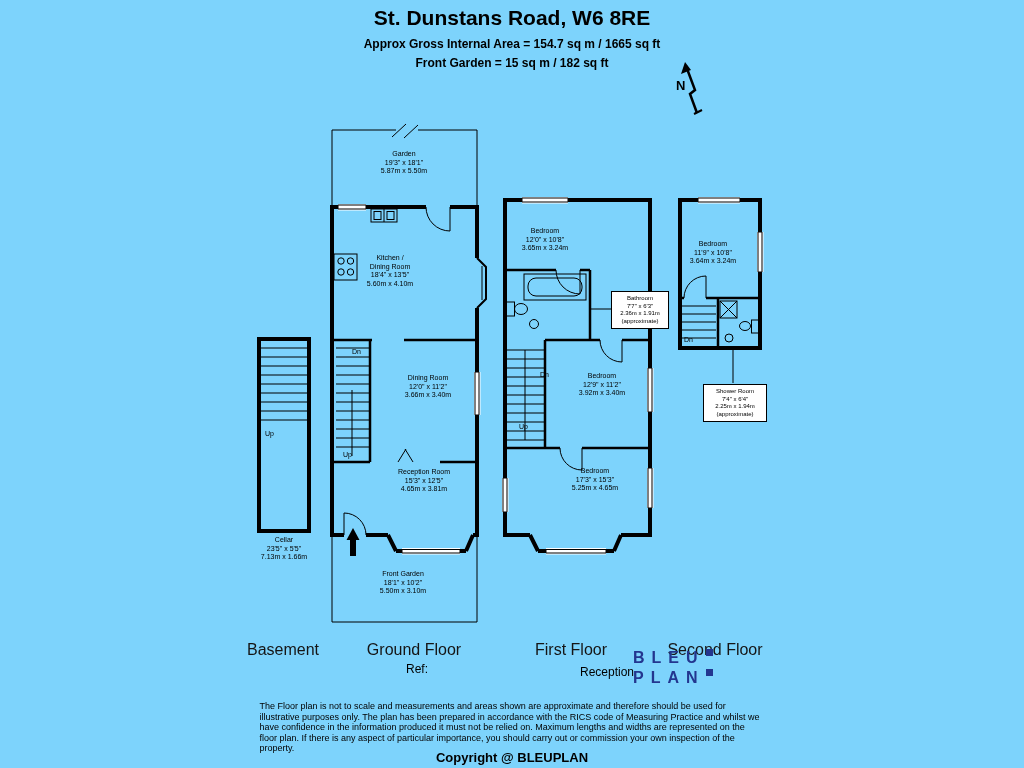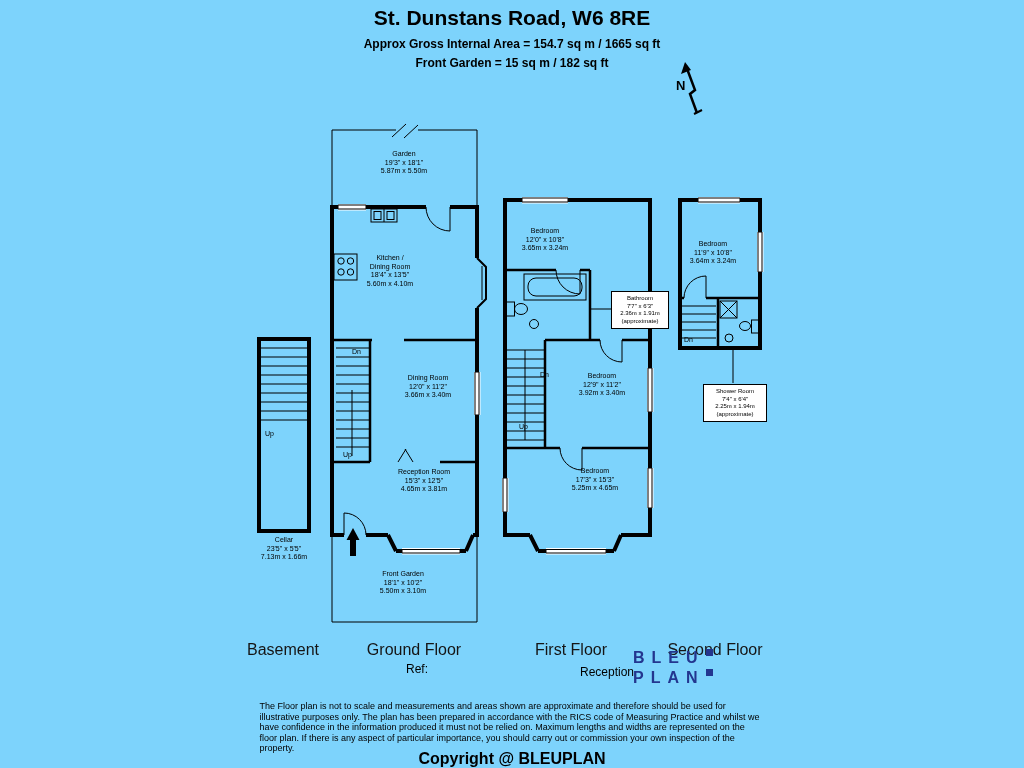--- a/index.html
+++ b/index.html
@@ -14,21 +14,21 @@
   .slabel{position:absolute;font-size:7px;line-height:8px;}
   .labelbox{position:absolute;border:1px solid #000;background:#fff;text-align:center;font-size:6px;line-height:7.5px;padding:3px 2px;}
   .labelbox div{white-space:nowrap;}
   .floorlabel{position:absolute;transform:translateX(-50%);font-size:16px;color:#151515;white-space:nowrap;}
   .reflabel{position:absolute;font-size:12px;}
   .logo{position:absolute;}
   .logo-row{display:flex;align-items:flex-start;height:20px;}
   .logo-txt{font-weight:bold;font-size:16px;letter-spacing:7px;color:#23368f;}
   .logo-sq{width:7px;height:7px;background:#23368f;margin-left:1px;display:inline-block;}
   .disclaimer{position:absolute;top:701px;left:512px;transform:translateX(-50%);width:505px;text-align:left;font-size:9px;line-height:10.5px;}
-  .bottomcopy{position:absolute;top:750px;left:512px;transform:translateX(-50%);font-size:16px;font-weight:bold;white-space:nowrap;}
+  .bottomcopy{position:absolute;top:750px;left:512px;transform:translateX(-50%);font-size:13px;font-weight:bold;white-space:nowrap;}
   .nlabel{position:absolute;font-size:13px;font-weight:bold;}
 </style>
 </head>
 <body>
 
 <div id="stage">
 
   <div class="hdr title">St. Dunstans Road, W6 8RE</div>
   <div class="hdr area" style="top:37px">Approx Gross Internal Area = 154.7 sq m / 1665 sq ft</div>
   <div class="hdr area" style="top:56px">Front Garden = 15 sq m / 182 sq ft</div>

